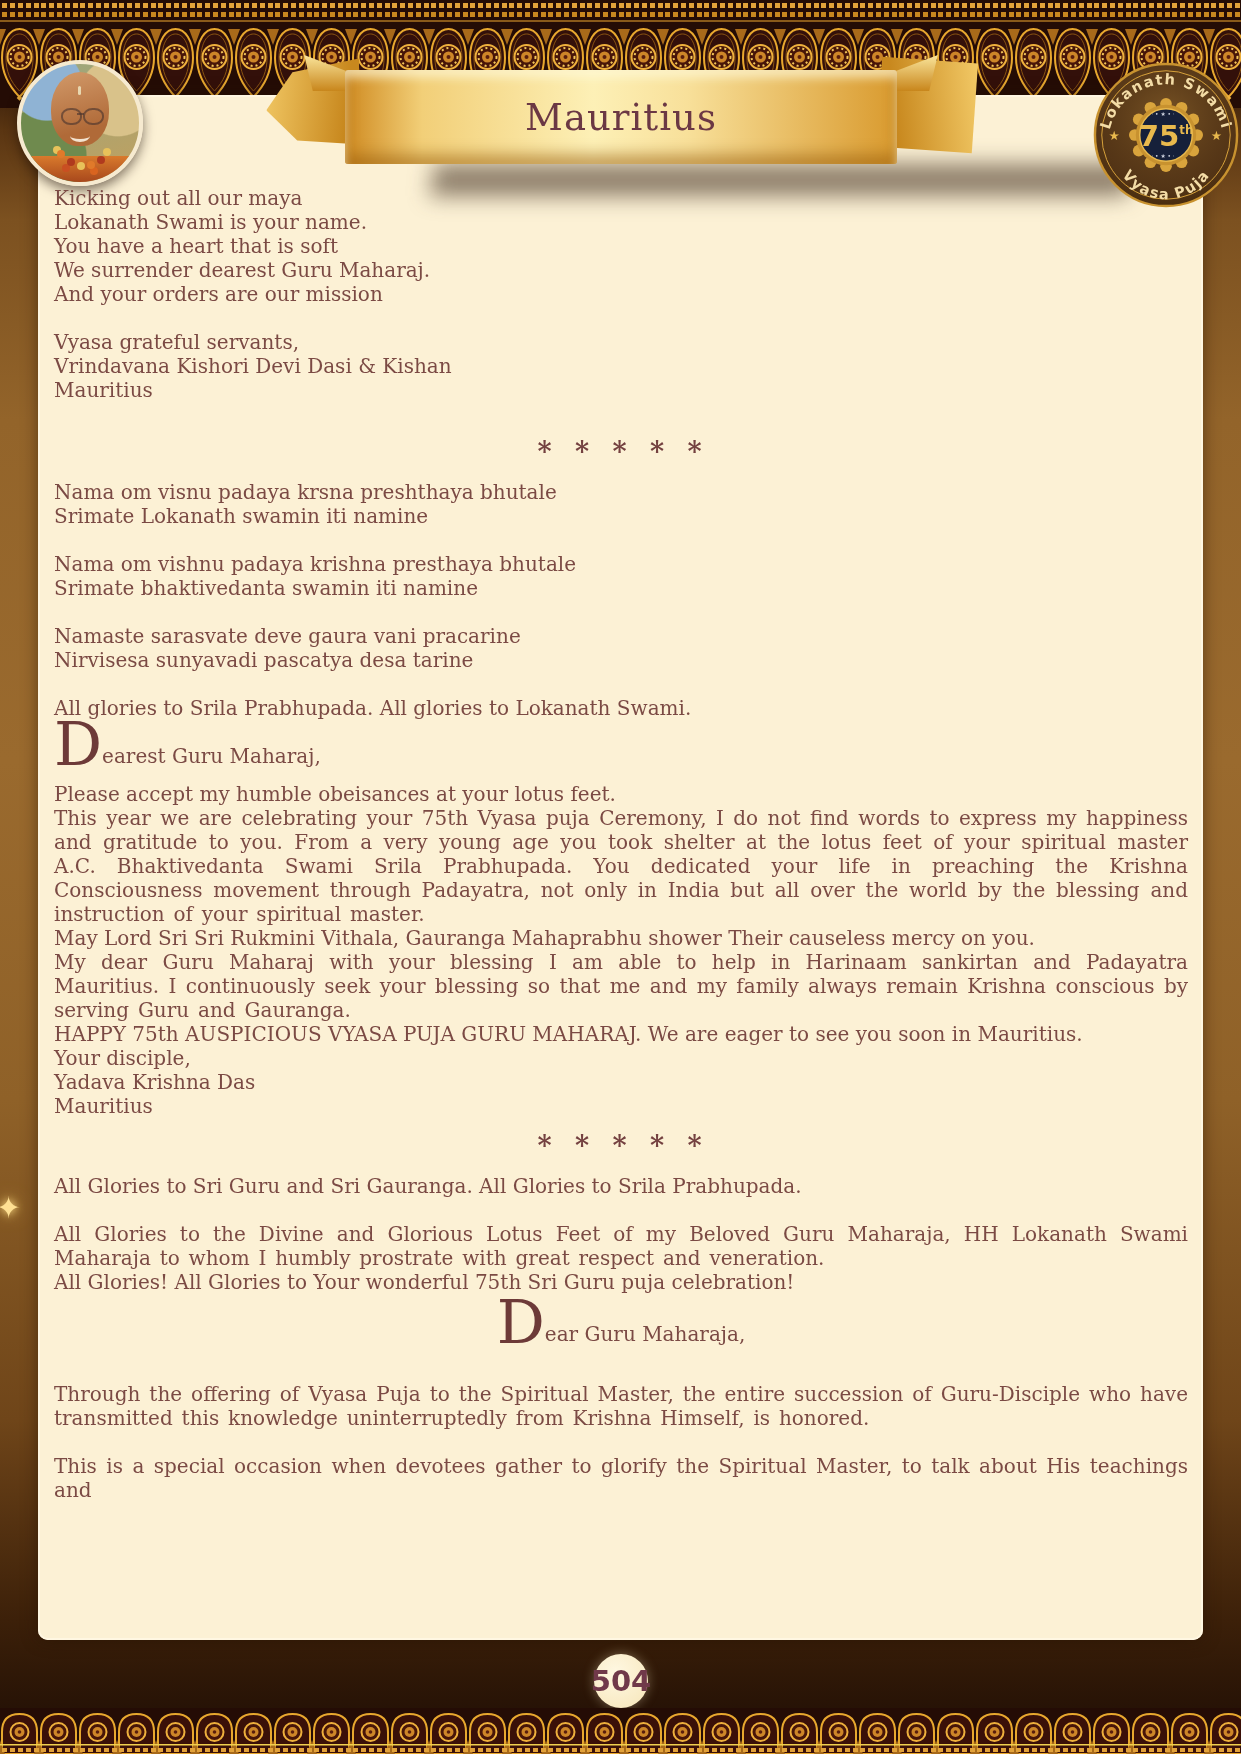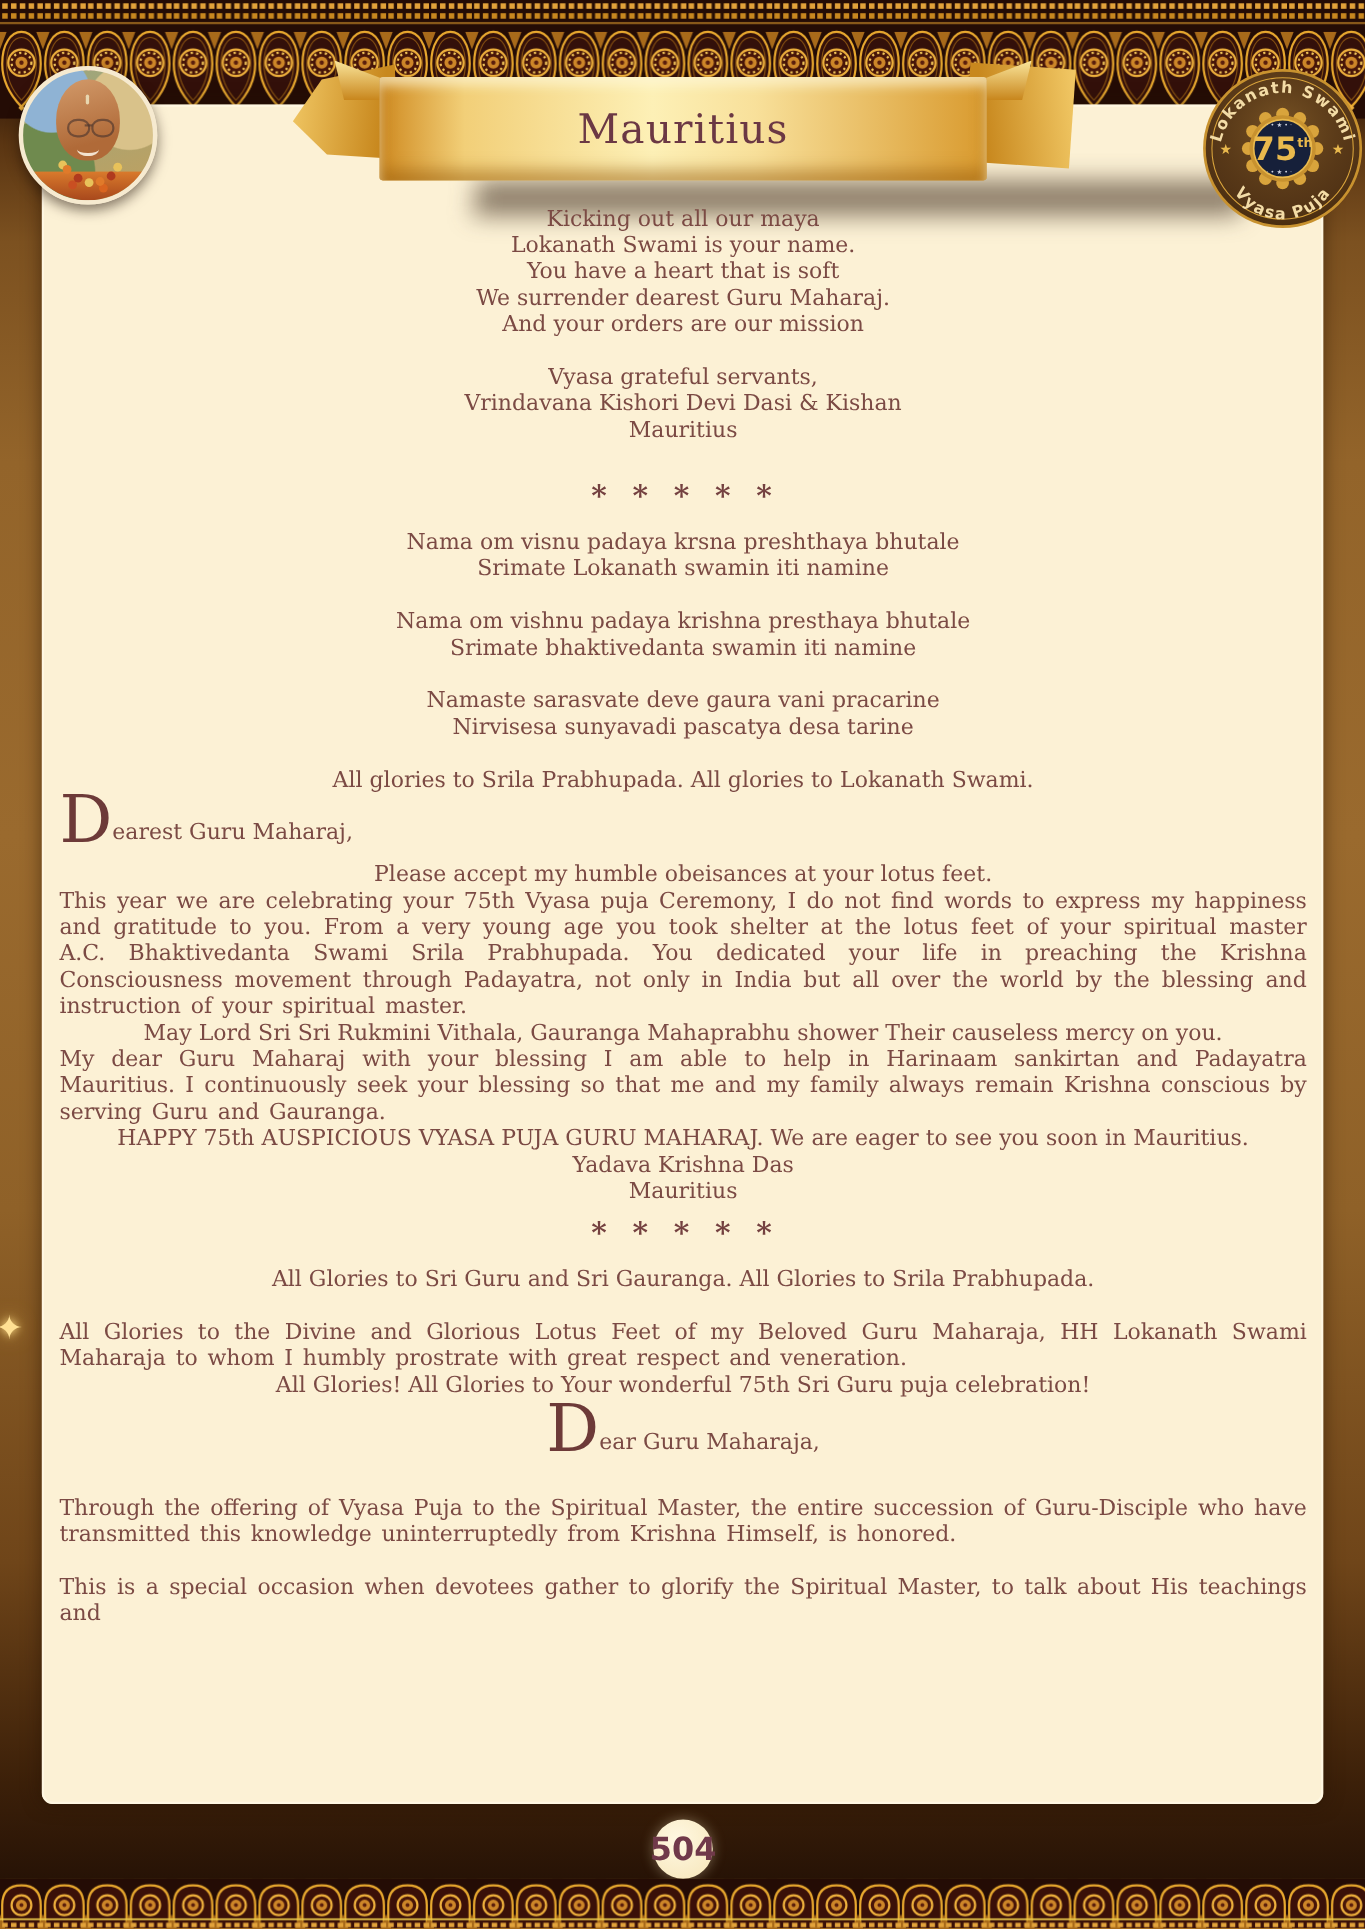--- a/index.html
+++ b/index.html
@@ -17,21 +17,21 @@
   
   .panel{
     position:absolute; left:38px; top:95px; width:1165px; height:1545px;
     background:#fcf1d5; border-radius:10px;
     box-shadow:inset 0 0 0 2px #fff7e2, 0 0 16px rgba(35,18,4,.5);
   }
   .content{
     position:absolute; left:54px; top:186px; width:1134px;
     font-size:20px; line-height:24px; color:#7b4a44;
   }
-  .line{white-space:nowrap;text-align:center;}
+  .line{white-space:nowrap;}
   .just{text-align:justify; word-spacing:2.5px;}
   .gap{height:24px;}
   .separator{
     text-align:center; font-size:27px; font-weight:bold;
     letter-spacing:3px; word-spacing:8px; color:#744140;
     margin:38px 0 16px 0;
   }
   .salutation{margin:12px 0 2px 0; line-height:48px; white-space:nowrap;}
   .dropcap{font-size:60px; line-height:0; position:relative; top:2px; color:#6d3a38;}
   .mt24{margin-top:24px;} .mb24{margin-bottom:24px;} .mt12{margin-top:0;}
@@ -242,20 +242,21 @@
         <div class="line">Namaste sarasvate deve gaura vani pracarine</div>
         <div class="line">Nirvisesa sunyavadi pascatya desa tarine</div>
       </div>
       <div class="line mt24">All glories to Srila Prabhupada. All glories to Lokanath Swami.</div>
       <div class="salutation"><span class="dropcap">D</span><span>earest Guru Maharaj,</span></div>
       <div class="line">Please accept my humble obeisances at your lotus feet.</div>
       <div class="just">This year we are celebrating your 75th Vyasa puja Ceremony, I do not find words to express my happiness and gratitude to you. From a very young age you took shelter at the lotus feet of your spiritual master A.C. Bhaktivedanta Swami Srila Prabhupada. You dedicated your life in preaching the Krishna Consciousness movement through Padayatra, not only in India but all over the world by the blessing and instruction of your spiritual master.</div>
       <div class="line">May Lord Sri Sri Rukmini Vithala, Gauranga Mahaprabhu shower Their causeless mercy on you.</div>
       <div class="just">My dear Guru Maharaj with your blessing I am able to help in Harinaam sankirtan and Padayatra Mauritius. I continuously seek your blessing so that me and my family always remain Krishna conscious by serving Guru and Gauranga.</div>
       <div class="line">HAPPY 75th AUSPICIOUS VYASA PUJA GURU MAHARAJ. We are eager to see you soon in Mauritius.</div>
+      <div class="line">Your disciple,</div>
       <div class="line">Yadava Krishna Das</div>
       <div class="line">Mauritius</div>
     </section>
 
     <div class="separator" style="margin-top:16px;">* * * * *</div>
 
     <section>
       <div class="line mb24">All Glories to Sri Guru and Sri Gauranga. All Glories to Srila Prabhupada.</div>
       <div class="just">All Glories to the Divine and Glorious Lotus Feet of my Beloved Guru Maharaja, HH Lokanath Swami Maharaja to whom I humbly prostrate with great respect and veneration.</div>
       <div class="line">All Glories! All Glories to Your wonderful 75th Sri Guru puja celebration!</div>

